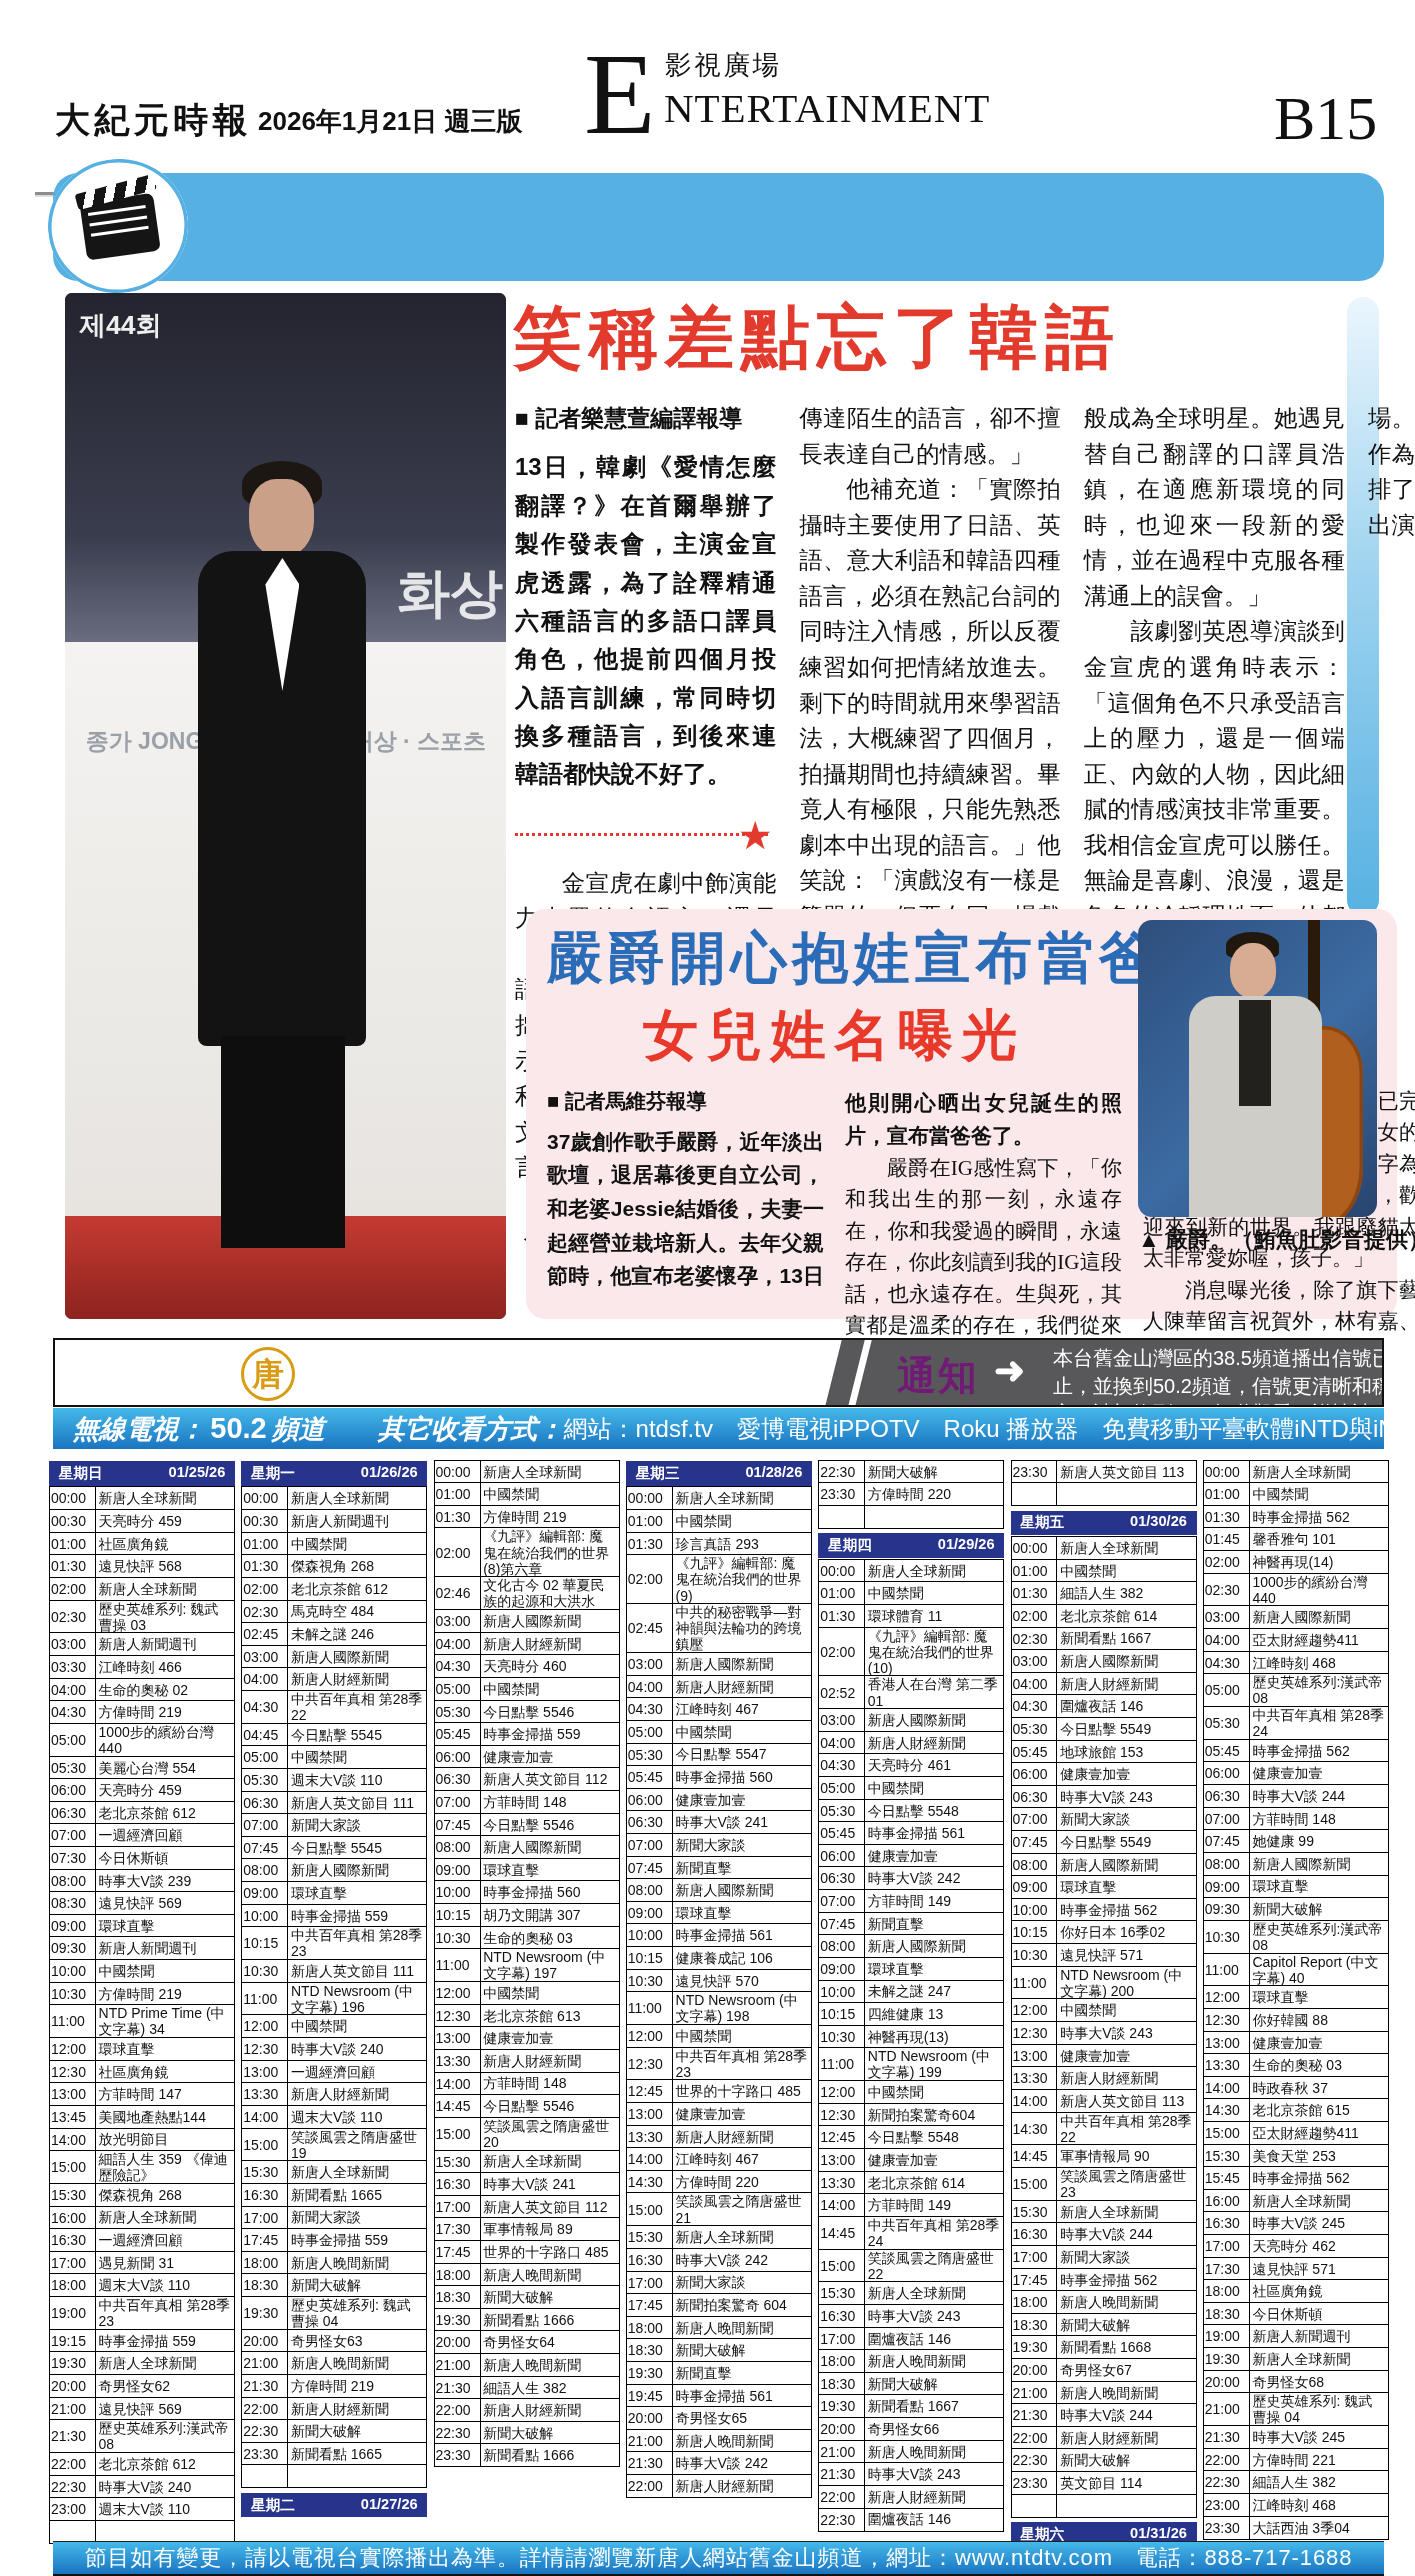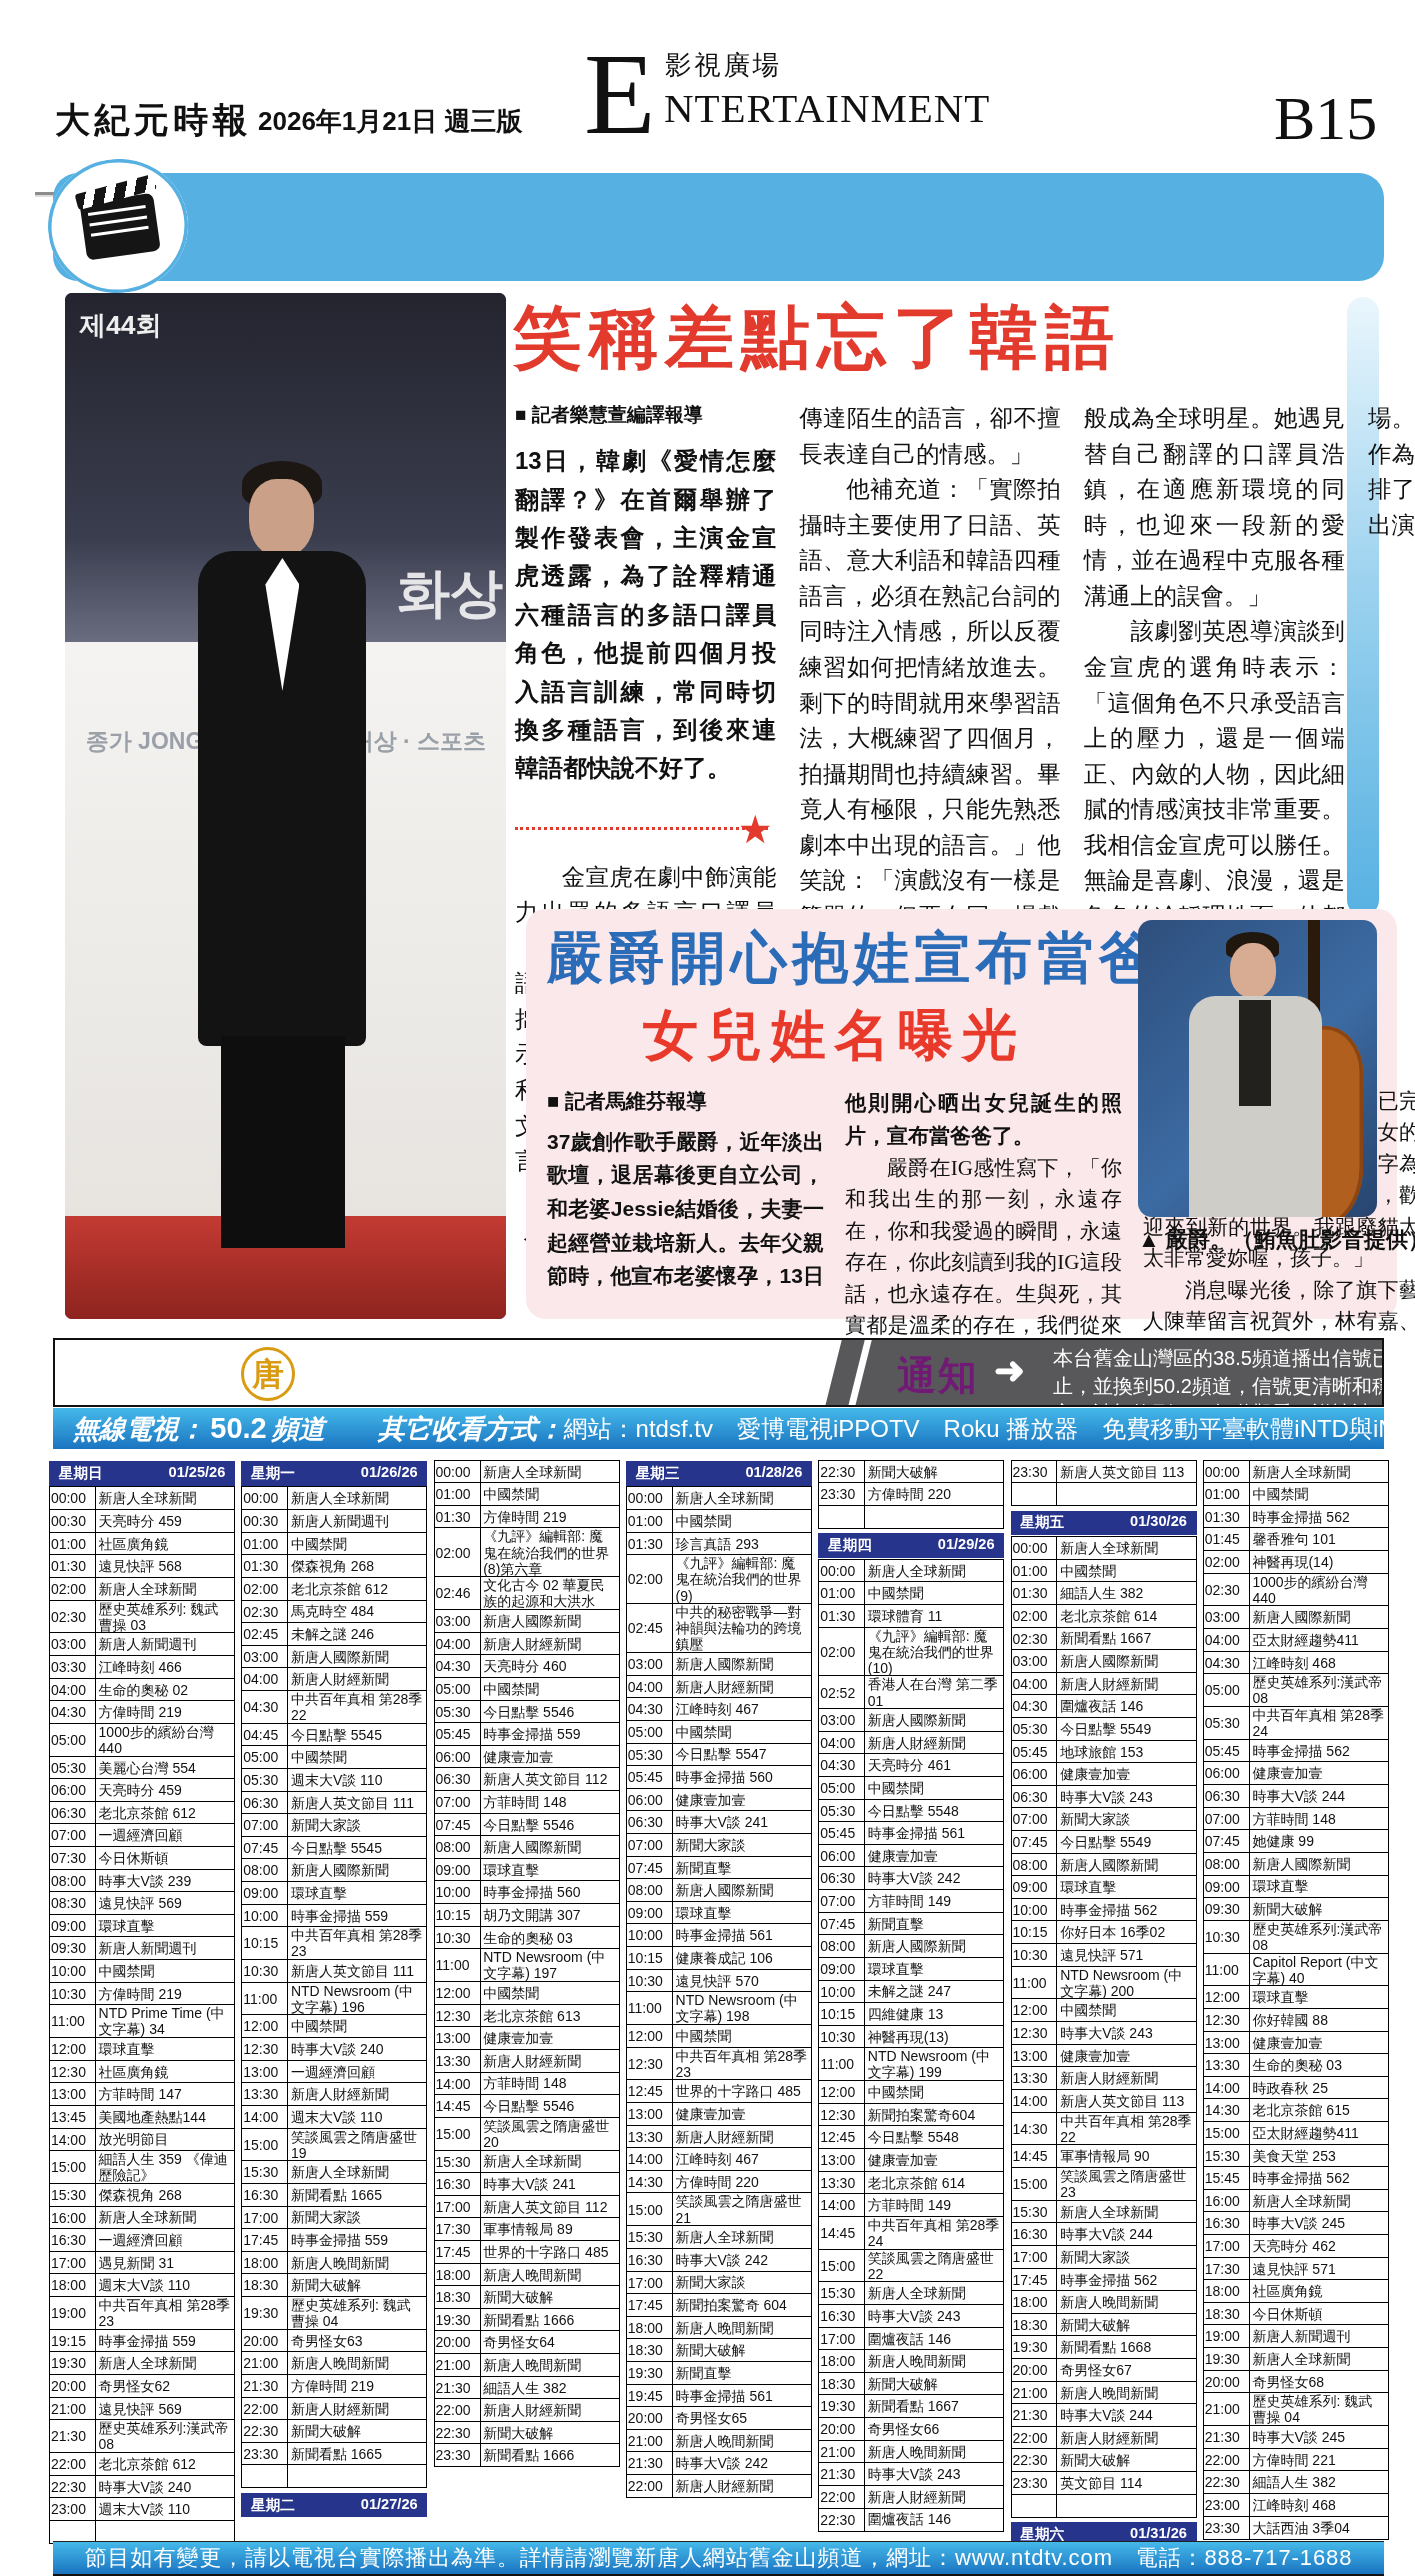--- a/index.html
+++ b/index.html
@@ -34,21 +34,21 @@
   #photo1 .sponsors{position:absolute;left:0;top:40%;width:100%;padding:8.8px 12.4px;box-sizing:border-box;color:#9aa0a8;font-size:23px;font-weight:bold;line-height:2.6;text-align:center;}
   #photo1 .carpet{position:absolute;left:0;bottom:0;width:100%;height:10%;background:linear-gradient(#c33b33,#8e231e);}
   #photo1 .fig-head{position:absolute;left:184px;top:186px;width:65px;height:78px;background:#caa188;border-radius:42% 42% 46% 46%;}
   #photo1 .fig-hair{position:absolute;left:177px;top:168px;width:80px;height:46px;background:#1c1712;border-radius:50% 50% 30% 30%;}
   #photo1 .fig-body{position:absolute;left:133px;top:258px;width:168px;height:495px;background:#131313;border-radius:35px 35px 8.8px 8.8px;}
   #photo1 .fig-shirt{position:absolute;left:200px;top:265px;width:34px;height:133px;background:#fff;clip-path:polygon(50% 0,100% 20%,50% 100%,0 20%);}
   #photo1 .fig-legs{position:absolute;left:156px;top:743px;width:124px;height:212px;background:#0e0e0e;}
   
   #subhead{position:absolute;left:460px;top:119px;width:823px;text-align:left;font-size:69px;font-weight:bold;color:#e23a2c;letter-spacing:7px;white-space:nowrap;}
   #article1-flow{position:absolute;left:462px;top:228px;width:830px;height:807px;column-count:3;column-gap:23px;font-family:"Liberation Serif",serif;font-size:23.4px;line-height:1.52;text-align:justify;}
-  .byline{font-family:"Liberation Sans",sans-serif;font-weight:bold;font-size:19px;margin:0 0 12.4px 0;}
+  .byline{font-family:"Liberation Sans",sans-serif;font-weight:bold;font-size:23px;margin:0 0 12.4px 0;}
   .lead{font-family:"Liberation Sans",sans-serif;font-weight:bold;font-size:24px;line-height:1.6;margin:0;}
   .para{margin:0;text-indent:2em;}
   .star-divider{border-bottom:3.5px dotted #e23a2c;margin:26.5px 8.8px 30px 0;position:relative;height:12.4px;}
   .star-divider .sd-star{position:absolute;right:-5.3px;top:-14px;color:#e23a2c;font-size:39px;}
   #caption1{position:absolute;left:467px;top:1051px;width:796px;font-weight:bold;font-size:24px;}
   #deco-stars{position:absolute;left:823px;top:725px;width:230px;}
   #deco-stars .s1{color:#3b62c4;font-size:46px;position:absolute;left:0;top:16px;transform:rotate(-14deg);}
   #deco-stars .s2{color:#e8392b;font-size:58px;position:absolute;left:106px;top:0;transform:rotate(10deg);}
   
   #card2{left:526px;top:909px;width:871px;height:410px;background:#fae8ea;border-radius:19.5px;padding:14px 19.5px;box-sizing:border-box;}
@@ -1355,21 +1355,21 @@
       <div class="srow">
         <div class="t">13:00</div>
         <div class="p">健康壹加壹</div>
       </div>
       <div class="srow">
         <div class="t">13:30</div>
         <div class="p">生命的奧秘 03</div>
       </div>
       <div class="srow">
         <div class="t">14:00</div>
-        <div class="p">時政春秋 25</div>
+        <div class="p">時政春秋 37</div>
       </div>
       <div class="srow">
         <div class="t">14:30</div>
         <div class="p">老北京茶館 615</div>
       </div>
       <div class="srow">
         <div class="t">15:00</div>
         <div class="p">亞太財經趨勢411</div>
       </div>
       <div class="srow">

